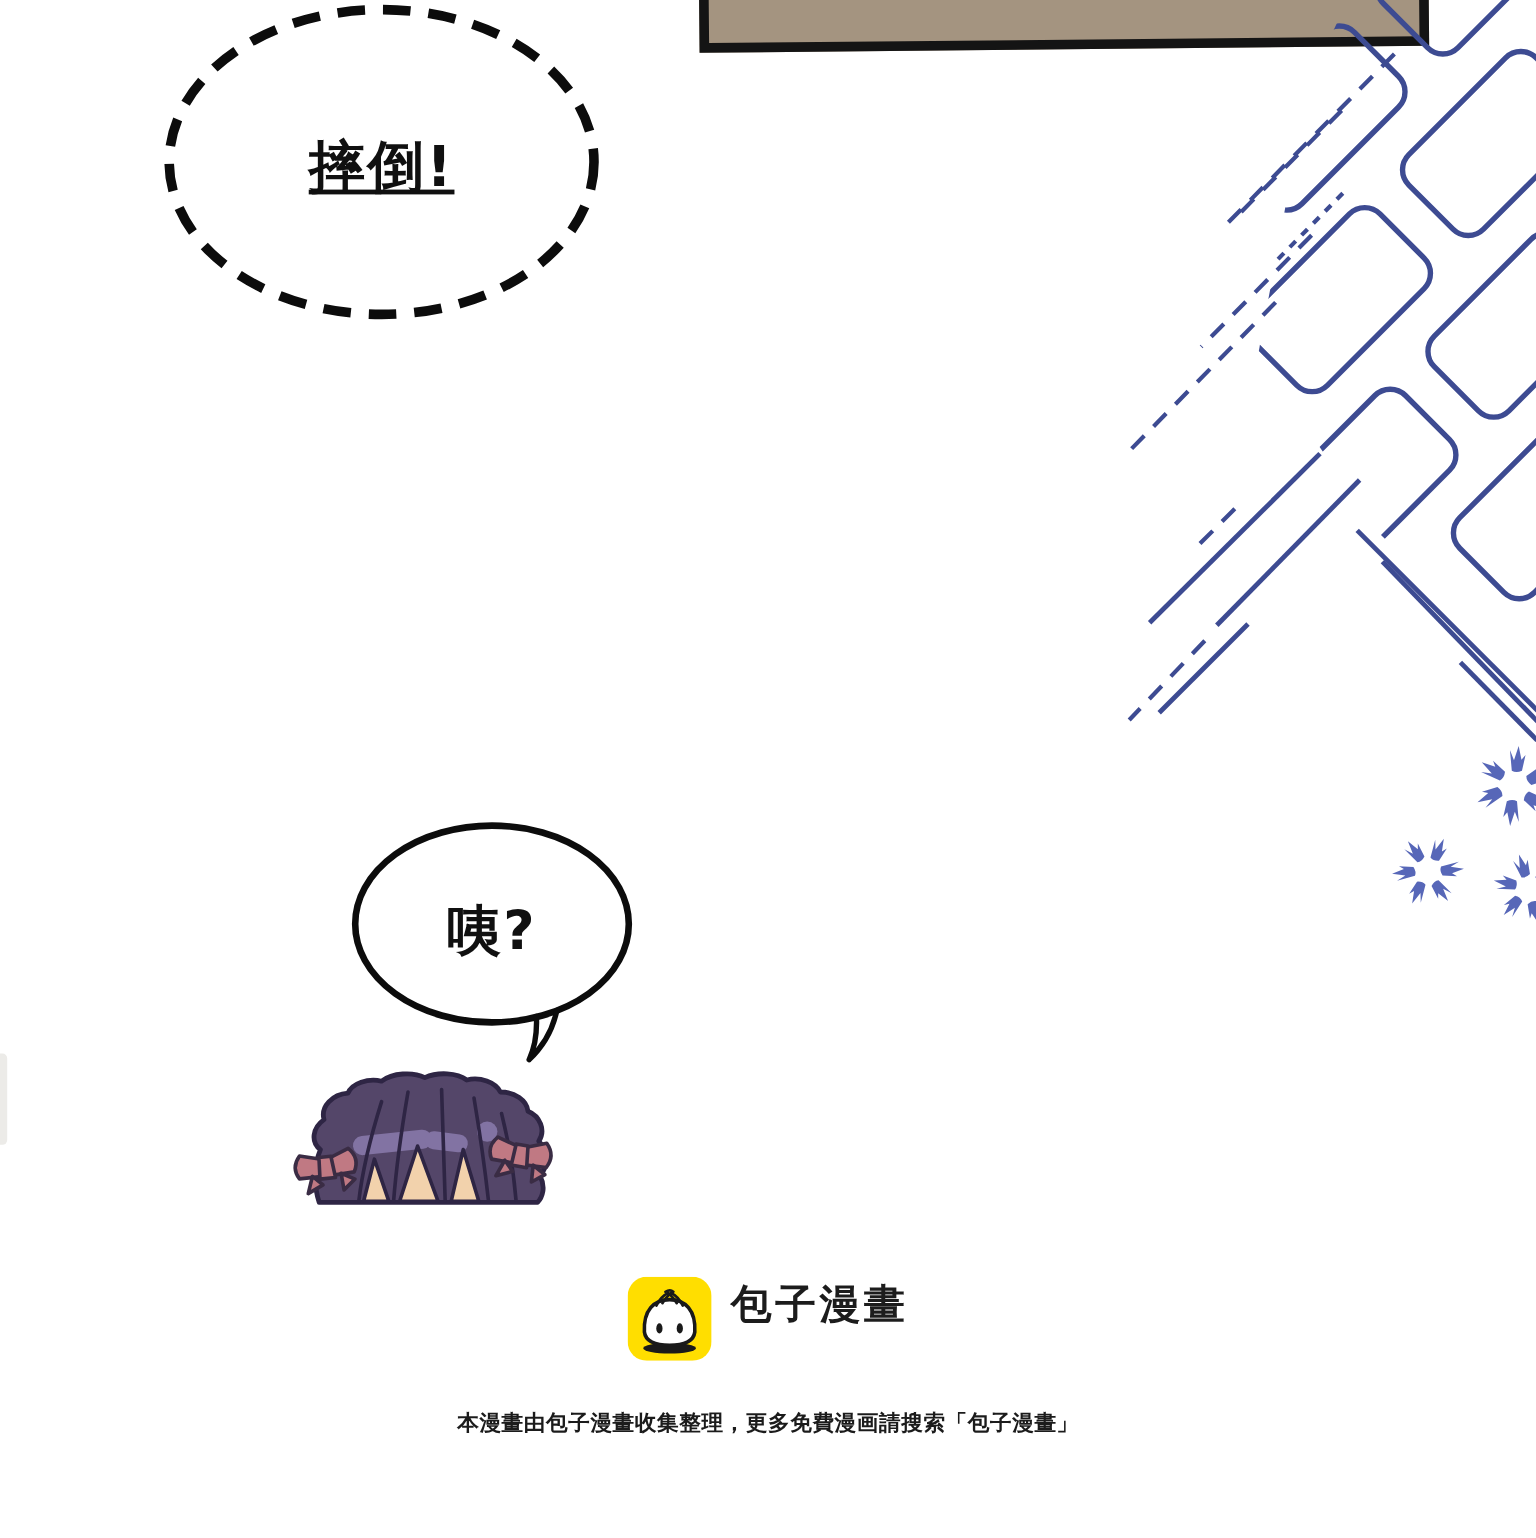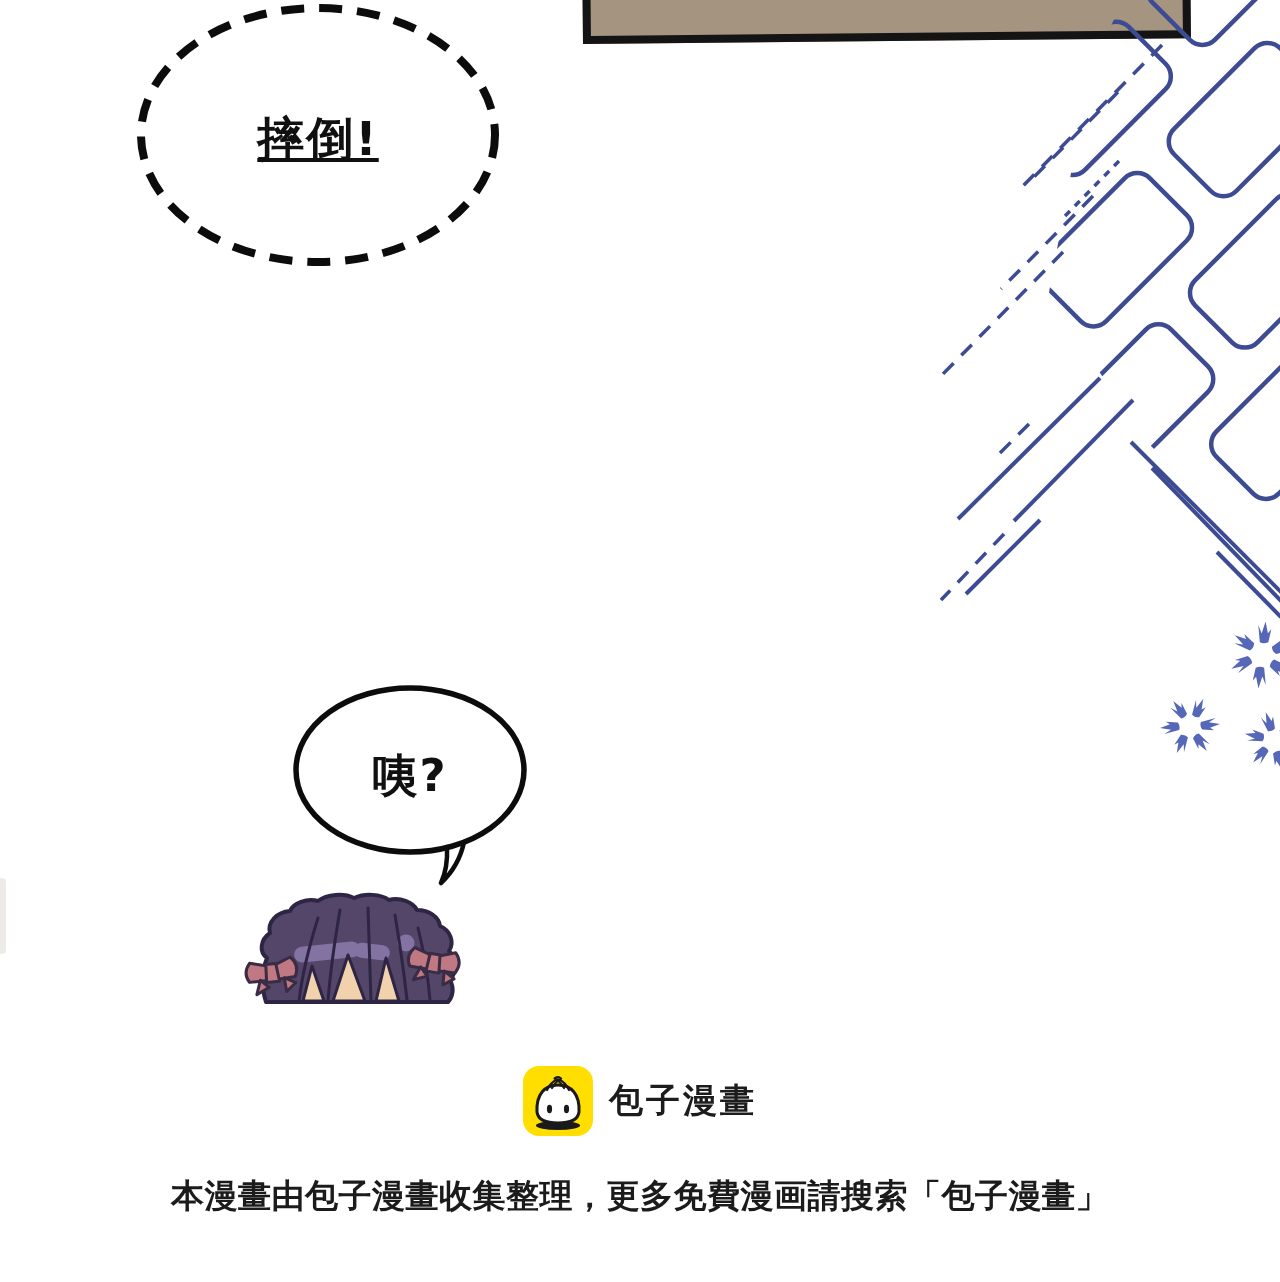--- a/index.html
+++ b/index.html
@@ -29,29 +29,29 @@
   #dashed-bubble-text{left:158px;top:108px;width:320px;font-size:47px;text-decoration:underline;}
   #round-bubble-text{left:300px;top:746px;width:220px;font-size:45px;}
   
   #left-sliver{
     left:0;top:878px;width:6px;height:76px;background:#ecebe8;
     border-radius:0 4px 4px 0;z-index:2;
   }
   
   #brand-row{
     left:0;top:1064px;width:1280px;height:74px;z-index:3;
-    display:flex;align-items:center;justify-content:center;gap:16px;
+    display:flex;align-items:flex-start;justify-content:center;gap:16px;
   }
   #logo-badge{width:70px;height:70px;display:block;}
   #logo-label{
     font-size:34px;font-weight:800;color:#1c1c1c;letter-spacing:3px;
   }
   #disclaimer{
     left:0;top:1174px;width:1280px;z-index:3;
-    text-align:center;font-size:33px;font-weight:700;color:#1b1b1b;
+    text-align:center;font-size:18px;font-weight:700;color:#1b1b1b;
     letter-spacing:0.5px;
   }
 </style>
 </head>
 <body>
 
 <div id="top-panel" class="abs"></div>
 
 <div id="left-sliver" class="abs"></div>
 

